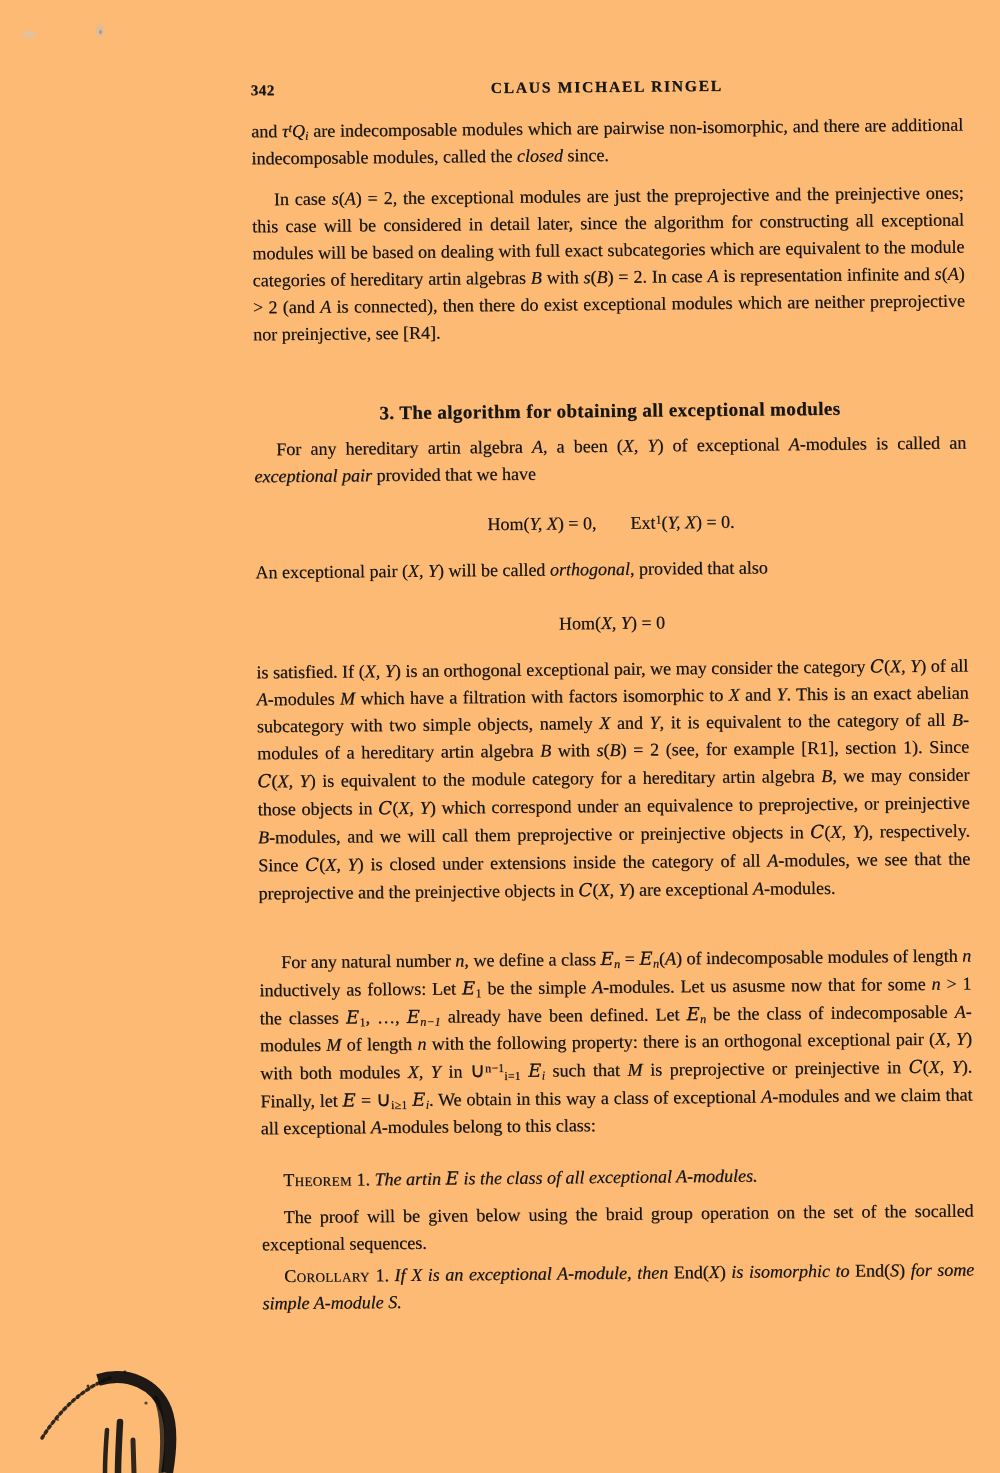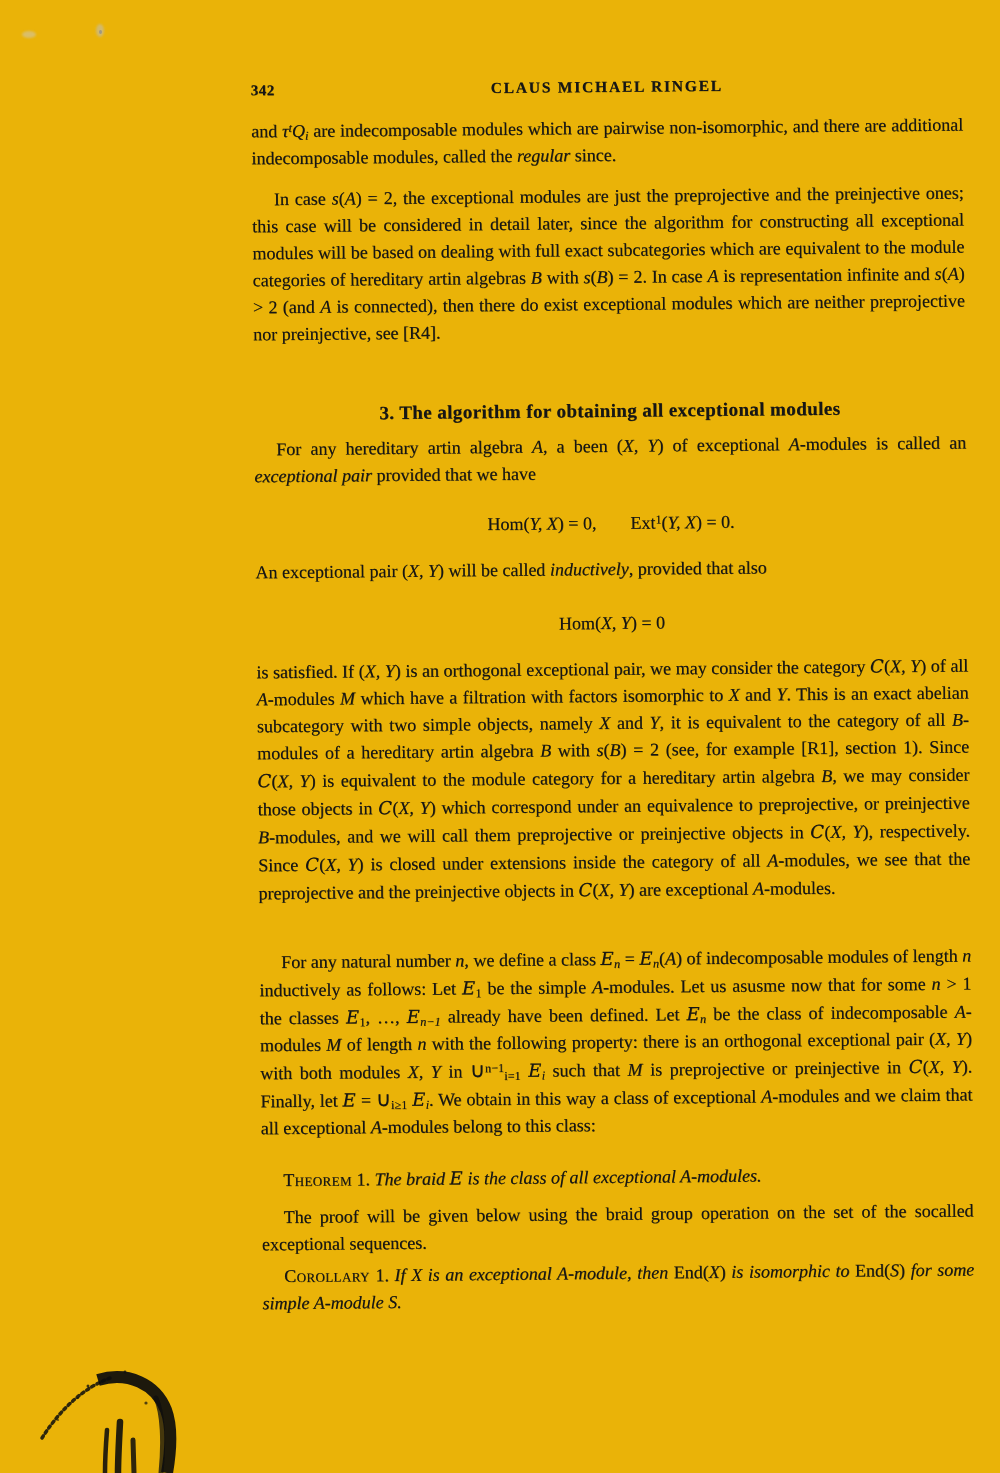--- a/index.html
+++ b/index.html
@@ -1,21 +1,21 @@
 <!DOCTYPE html>
 <html><head>
 <meta charset="utf-8">
 <style>
   html,body{margin:0;padding:0}
   body{
     width:1000px;height:1473px;overflow:hidden;
     background:#ffffff;color:#161616;
     font-family:"Liberation Serif","DejaVu Serif",serif;
   }
-  .page{position:relative;width:1000px;height:1473px;background:#eab308}
+  .page{position:relative;width:1000px;height:1473px;background:#fdba74}
   .rot{position:absolute;inset:0;transform:rotate(-0.55deg);transform-origin:50% 50%;
        text-shadow:0.4px 0.25px 0 rgba(10,10,10,0.55)}
   .pagenum{position:absolute;left:257px;top:80px;font-size:15px;font-weight:bold;letter-spacing:.5px}
   .runhead{position:absolute;left:257px;top:79px;width:712px;text-align:center;
            font-size:15.5px;font-weight:bold;letter-spacing:1.8px}
   .b{position:absolute;left:257px;width:712px;font-size:18px;line-height:27px;
      text-align:justify;margin:0}
   .indent{text-indent:22px}
   .heading{text-align:center;font-weight:bold;font-size:19px;letter-spacing:.4px}
   .eq{text-align:center}
@@ -31,39 +31,39 @@
 </style>
 </head>
 <body>
 
 <div class="page">
   <div class="rot">
 
     <span class="pagenum">342</span>
     <div class="runhead">CLAUS MICHAEL RINGEL</div>
 
-    <p class="b" style="top:116px"><span>and </span><span class="i">τ</span><span class="sup i">t</span><span class="i">Q</span><span class="sub i">i</span><span> are indecomposable modules which are pairwise non-isomorphic, and there are additional indecomposable modules, called the </span><span class="i">regular</span><span> since.</span></p>
+    <p class="b" style="top:116px"><span>and </span><span class="i">τ</span><span class="sup i">t</span><span class="i">Q</span><span class="sub i">i</span><span> are indecomposable modules which are pairwise non-isomorphic, and there are additional indecomposable modules, called the </span><span class="i">closed</span><span> since.</span></p>
 
     <p class="b indent" style="top:184px"><span>In case </span><span class="i">s</span><span>(</span><span class="i">A</span><span>) = 2, the exceptional modules are just the preprojective and the preinjective ones; this case will be considered in detail later, since the algorithm for constructing all exceptional modules will be based on dealing with full exact subcategories which are equivalent to the module categories of hereditary artin algebras </span><span class="i">B</span><span> with </span><span class="i">s</span><span>(</span><span class="i">B</span><span>) = 2. In case </span><span class="i">A</span><span> is representation infinite and </span><span class="i">s</span><span>(</span><span class="i">A</span><span>) &gt; 2 (and </span><span class="i">A</span><span> is connected), then there do exist exceptional modules which are neither preprojective nor preinjective, see [R4].</span></p>
 
     <div class="b heading" style="top:398px">3. The algorithm for obtaining all exceptional modules</div>
 
     <p class="b indent" style="top:434px"><span>For any hereditary artin algebra </span><span class="i">A</span><span>, a been (</span><span class="i">X, Y</span><span>) of exceptional </span><span class="i">A</span><span>-modules is called an </span><span class="i">exceptional pair</span><span> provided that we have</span></p>
 
     <div class="b eq" style="top:511px"><span>Hom(</span><span class="i">Y, X</span><span>) = 0,</span><span class="gap"></span><span>Ext</span><span class="sup">1</span><span>(</span><span class="i">Y, X</span><span>) = 0.</span></div>
 
-    <p class="b" style="top:557px"><span>An exceptional pair (</span><span class="i">X, Y</span><span>) will be called </span><span class="i">inductively</span><span>, provided that also</span></p>
+    <p class="b" style="top:557px"><span>An exceptional pair (</span><span class="i">X, Y</span><span>) will be called </span><span class="i">orthogonal</span><span>, provided that also</span></p>
 
     <div class="b eq" style="top:611px"><span>Hom(</span><span class="i">X, Y</span><span>) = 0</span></div>
 
     <p class="b" style="top:656px"><span>is satisfied.  If (</span><span class="i">X, Y</span><span>) is an orthogonal exceptional pair, we may consider the category </span><span class="cal">C</span><span>(</span><span class="i">X, Y</span><span>) of all </span><span class="i">A</span><span>-modules </span><span class="i">M</span><span> which have a filtration with factors isomorphic to </span><span class="i">X</span><span> and </span><span class="i">Y</span><span>.  This is an exact abelian subcategory with two simple objects, namely </span><span class="i">X</span><span> and </span><span class="i">Y</span><span>, it is equivalent to the category of all </span><span class="i">B</span><span>-modules of a hereditary artin algebra </span><span class="i">B</span><span> with </span><span class="i">s</span><span>(</span><span class="i">B</span><span>) = 2 (see, for example [R1], section 1).  Since </span><span class="cal">C</span><span>(</span><span class="i">X, Y</span><span>) is equivalent to the module category for a hereditary artin algebra </span><span class="i">B</span><span>, we may consider those objects in </span><span class="cal">C</span><span>(</span><span class="i">X, Y</span><span>) which correspond under an equivalence to preprojective, or preinjective </span><span class="i">B</span><span>-modules, and we will call them preprojective or preinjective objects in </span><span class="cal">C</span><span>(</span><span class="i">X, Y</span><span>), respectively.  Since </span><span class="cal">C</span><span>(</span><span class="i">X, Y</span><span>) is closed under extensions inside the category of all </span><span class="i">A</span><span>-modules, we see that the preprojective and the preinjective objects in </span><span class="cal">C</span><span>(</span><span class="i">X, Y</span><span>) are exceptional </span><span class="i">A</span><span>-modules.</span></p>
 
     <p class="b indent" style="top:946px"><span>For any natural number </span><span class="i">n</span><span>, we define a class </span><span class="cal">E</span><span class="sub i">n</span><span> = </span><span class="cal">E</span><span class="sub i">n</span><span>(</span><span class="i">A</span><span>) of indecomposable modules of length </span><span class="i">n</span><span> inductively as follows:  Let </span><span class="cal">E</span><span class="sub">1</span><span> be the simple </span><span class="i">A</span><span>-modules.  Let us asusme now that for some </span><span class="i">n</span><span> &gt; 1 the classes </span><span class="cal">E</span><span class="sub">1</span><span>, …, </span><span class="cal">E</span><span class="sub i">n−1</span><span> already have been defined.  Let </span><span class="cal">E</span><span class="sub i">n</span><span> be the class of indecomposable </span><span class="i">A</span><span>-modules </span><span class="i">M</span><span> of length </span><span class="i">n</span><span> with the following property:  there is an orthogonal exceptional pair (</span><span class="i">X, Y</span><span>) with both modules </span><span class="i">X, Y</span><span> in </span><span class="un">∪</span><span class="sup">n−1</span><span class="sub">i=1</span><span> </span><span class="cal">E</span><span class="sub i">i</span><span> such that </span><span class="i">M</span><span> is preprojective or preinjective in </span><span class="cal">C</span><span>(</span><span class="i">X, Y</span><span>).  Finally, let </span><span class="cal">E</span><span> = </span><span class="un">∪</span><span class="sub">i≥1</span><span> </span><span class="cal">E</span><span class="sub i">i</span><span>.  We obtain in this way a class of exceptional </span><span class="i">A</span><span>-modules and we claim that all exceptional </span><span class="i">A</span><span>-modules belong to this class:</span></p>
 
-    <p class="b indent" style="top:1164px"><span class="sc">Theorem</span><span> 1.  </span><span class="i">The braid </span><span class="cal">E</span><span class="i"> is the class of all exceptional </span><span class="i">A</span><span class="i">-modules.</span></p>
+    <p class="b indent" style="top:1164px"><span class="sc">Theorem</span><span> 1.  </span><span class="i">The artin </span><span class="cal">E</span><span class="i"> is the class of all exceptional </span><span class="i">A</span><span class="i">-modules.</span></p>
 
     <p class="b indent" style="top:1202px"><span>The proof will be given below using the braid group operation on the set of the socalled exceptional sequences.</span></p>
 
     <p class="b indent" style="top:1261px"><span class="sc">Corollary</span><span> 1.  </span><span class="i">If </span><span class="i">X</span><span class="i"> is an exceptional </span><span class="i">A</span><span class="i">-module, then </span><span>End(</span><span class="i">X</span><span>) </span><span class="i">is isomorphic to </span><span>End(</span><span class="i">S</span><span>) </span><span class="i">for some simple </span><span class="i">A</span><span class="i">-module </span><span class="i">S</span><span class="i">.</span></p>
   </div>
 
   <div class="speck" style="left:22px;top:31px;width:14px;height:7px;background:#c9c9c9;opacity:.5;filter:blur(1px)"></div>
   <div class="speck" style="left:96px;top:24px;width:8px;height:13px;background:#bfbfbf;opacity:.55;filter:blur(1px)"></div>
   <div class="speck" style="left:99px;top:30px;width:3px;height:4px;background:#8a8a8a;opacity:.7"></div>
 

